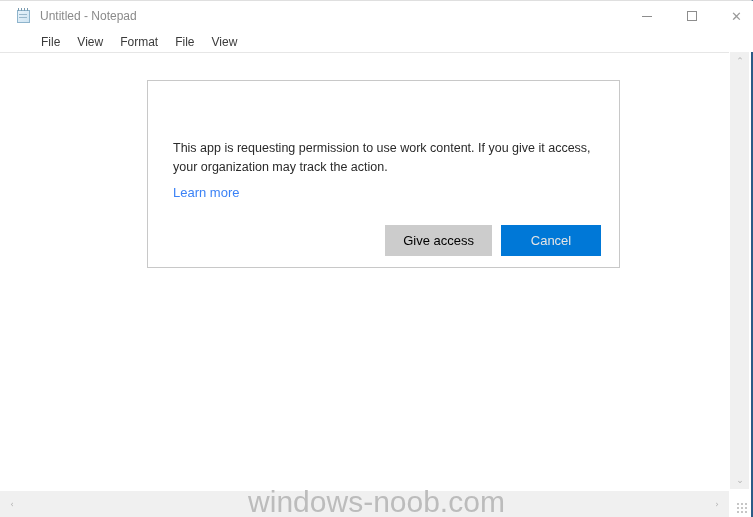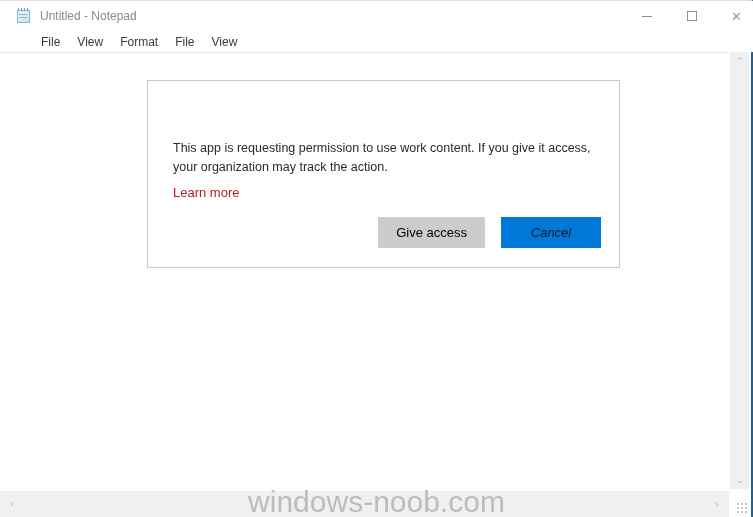--- a/index.html
+++ b/index.html
@@ -229,48 +229,47 @@
     width: 425px;
     font-size: 12.5px;
     line-height: 19px;
     color: #2a2a2a;
     margin: 0;
   }
   #learn-more-link {
     position: absolute;
     left: 25px; top: 104px;
     font-size: 13px;
-    color: #b91c1c;
+    color: #3b82f6;
     text-decoration: none;
   }
   #dialog-buttons {
     position: absolute;
-    right: 18px; top: 136px;
-    display: flex;
-    gap: 16px;
+    right: 18px; top: 144px;
+    display: flex;
+    gap: 9px;
   }
   .dlg-btn {
     border: none;
     height: 31px;
     font-size: 13px;
     font-family: "Liberation Sans", sans-serif;
     cursor: default;
     padding: 0 18px;
     box-sizing: border-box;
   }
   #give-access-button {
     background: #cccccc;
     color: #000000;
     min-width: 104px;
   }
   #cancel-button {
     background: #0078d7;
-    color: #0f172a;
+    color: #e5e5e5;
     min-width: 100px;
-    font-style: italic;
   }
 
   
   #watermark {
     position: absolute;
     left: 0;
     bottom: -2px;
     width: 753px;
     text-align: center;
     font-size: 30px;

